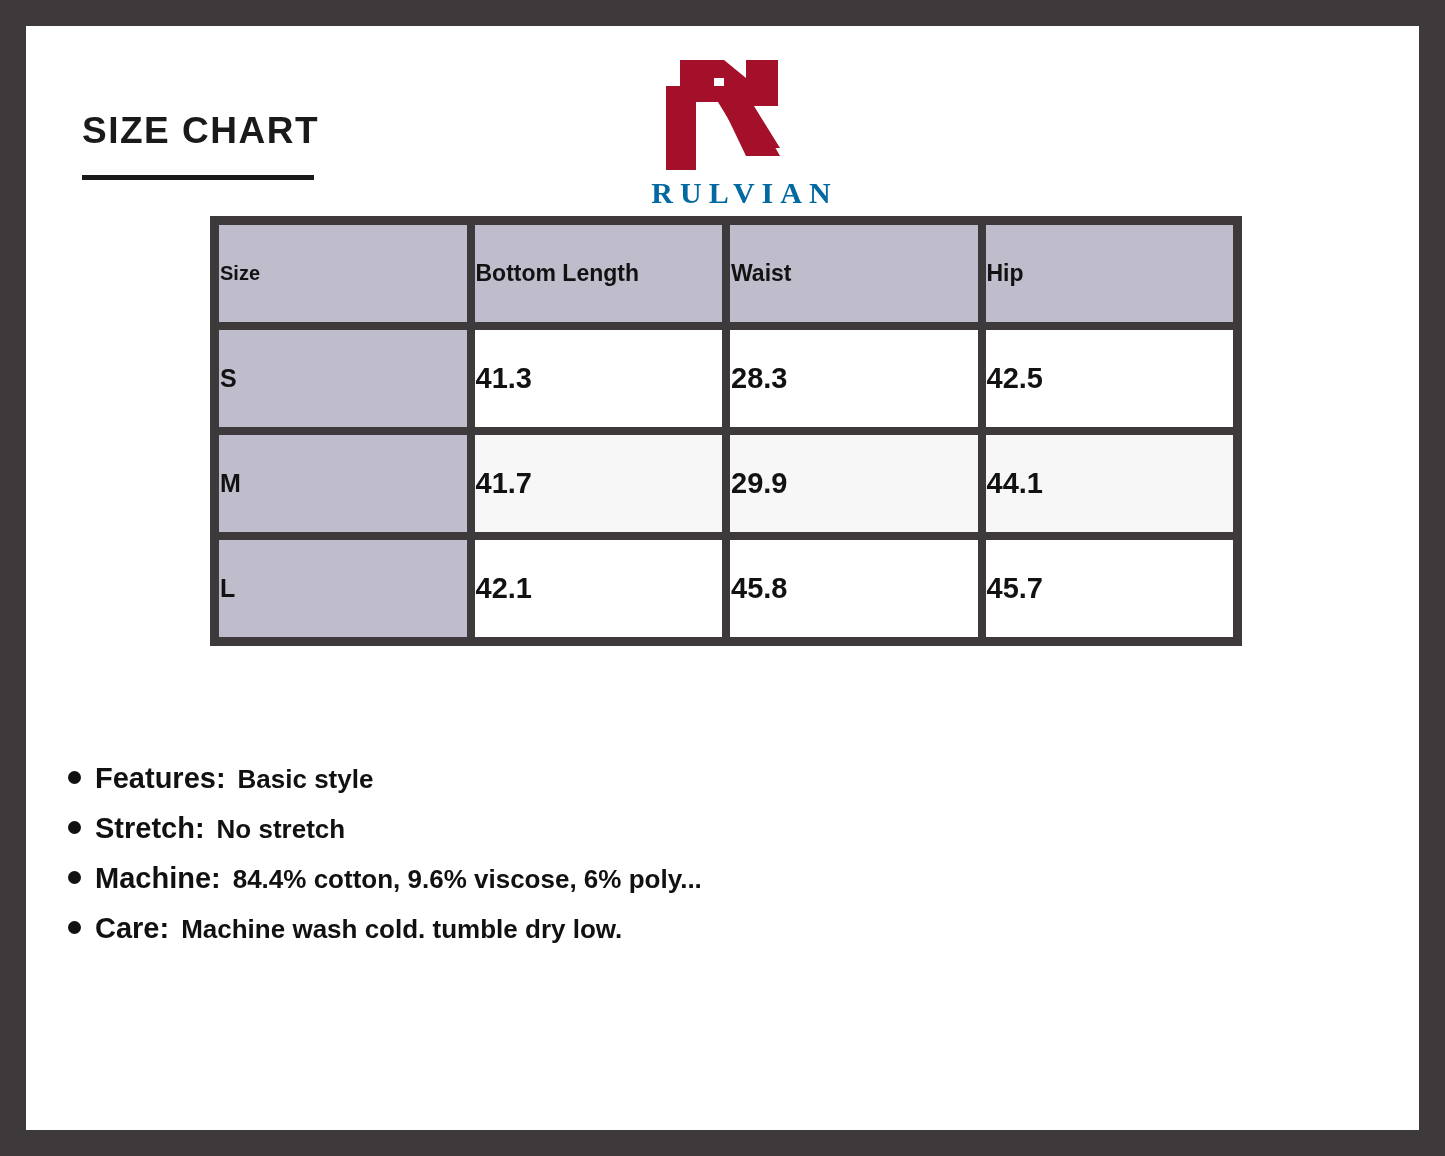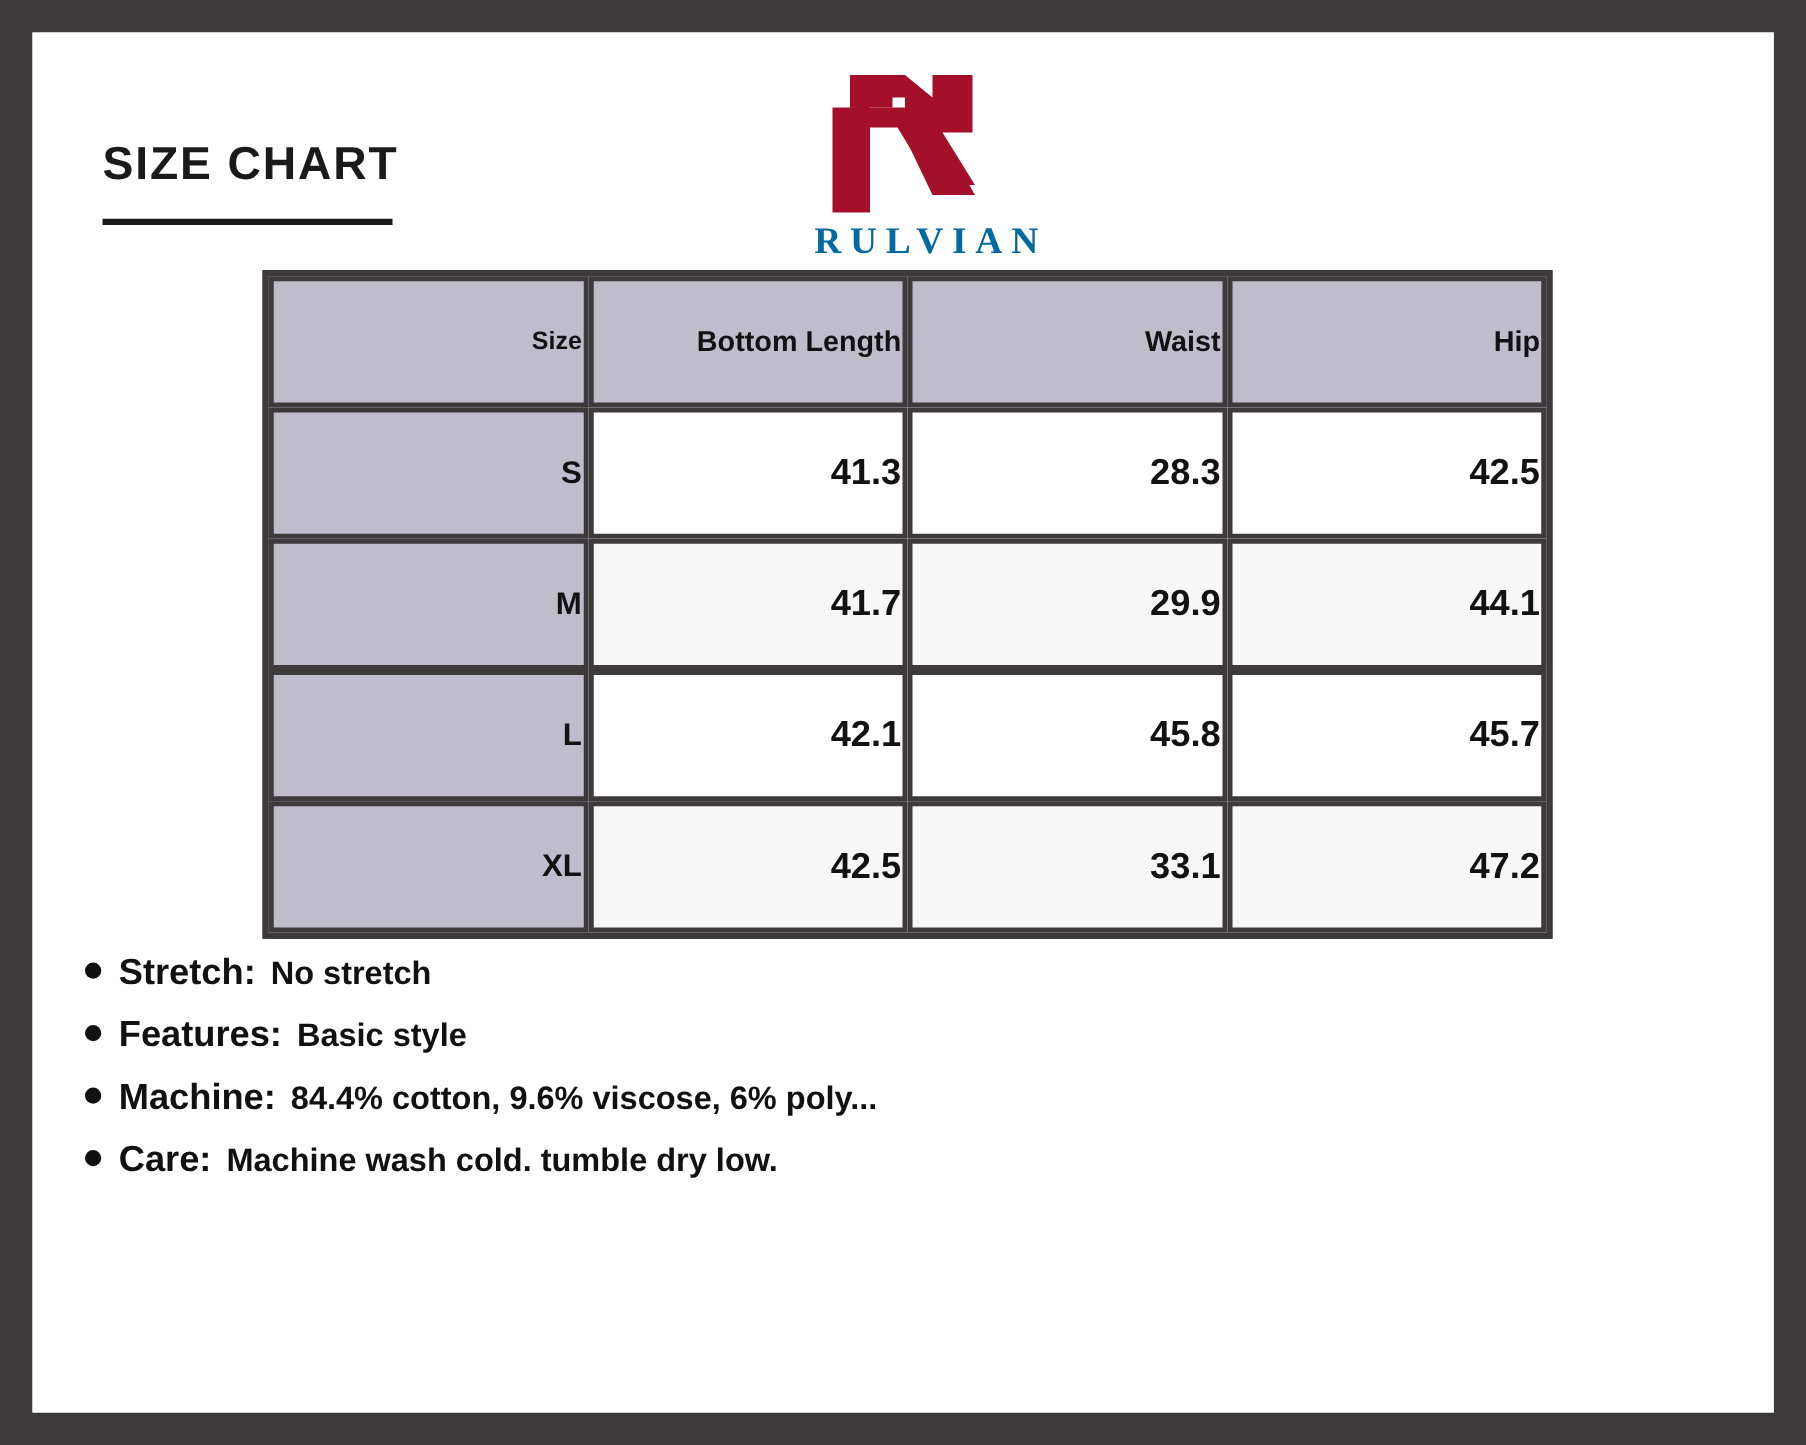--- a/index.html
+++ b/index.html
@@ -80,21 +80,21 @@
   }
   table.size-chart {
     border-collapse: separate;
     border-spacing: 0;
     width: 100%;
     background: #3e3a3c;
     border: 5px solid #3e3a3c;
   }
   table.size-chart td, table.size-chart th {
     border: 4px solid #3e3a3c;
-    text-align: right;
+    text-align: left;
     vertical-align: middle;
     font-size: 23px;
     font-weight: bold;
     color: #121212;
     height: 95px;
     width: 25%;
   }
   thead th {
     background: #bfbdcb;
     font-size: 21px;
@@ -188,43 +188,37 @@
             <td class="val">41.7</td>
             <td class="val">29.9</td>
             <td class="val">44.1</td>
           </tr>
           <tr class="odd">
             <td class="size-cell">L</td>
             <td class="val">42.1</td>
             <td class="val">45.8</td>
             <td class="val">45.7</td>
           </tr>
-          <tr class="even">
-            <td class="size-cell">XL</td>
-            <td class="val">42.5</td>
-            <td class="val">33.1</td>
-            <td class="val">47.2</td>
-          </tr>
         </tbody>
       </table>
     </div>
 
     <div class="notes">
       <div class="note">
         <span class="bullet"></span>
+        <span class="note-label">Features:</span>
+        <span class="note-value">Basic style</span>
+      </div>
+      <div class="note">
+        <span class="bullet"></span>
         <span class="note-label">Stretch:</span>
         <span class="note-value">No stretch</span>
       </div>
       <div class="note">
         <span class="bullet"></span>
-        <span class="note-label">Features:</span>
-        <span class="note-value">Basic style</span>
-      </div>
-      <div class="note">
-        <span class="bullet"></span>
         <span class="note-label">Machine:</span>
         <span class="note-value">84.4% cotton, 9.6% viscose, 6% poly...</span>
       </div>
       <div class="note">
         <span class="bullet"></span>
         <span class="note-label">Care:</span>
         <span class="note-value">Machine wash cold. tumble dry low.</span>
       </div>
     </div>
 

